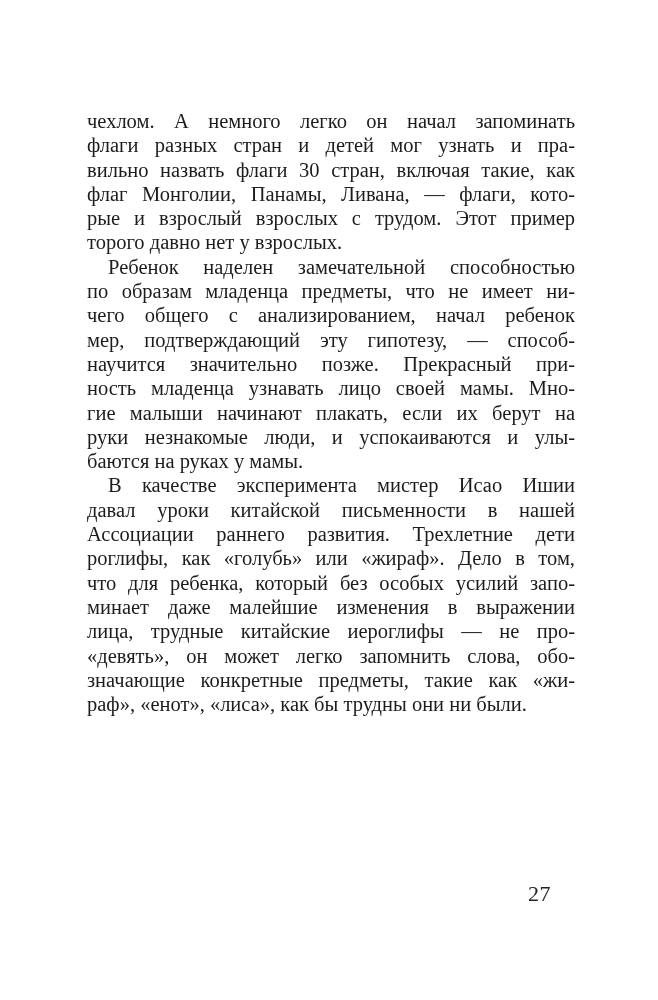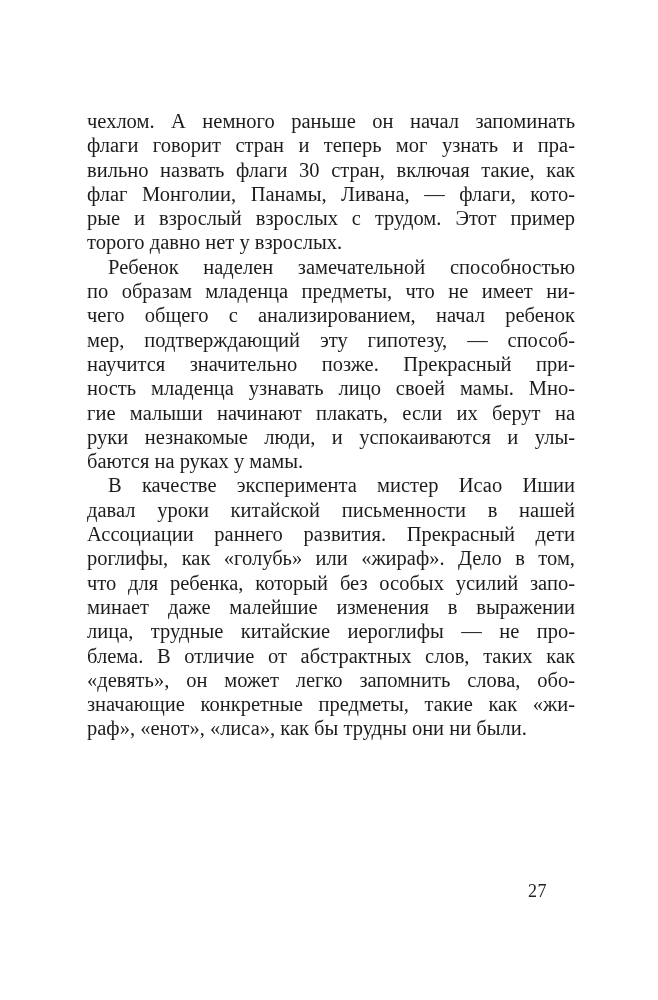--- a/index.html
+++ b/index.html
@@ -42,57 +42,56 @@
     text-align: left;
     text-align-last: left;
   }
   .para.indent .line:first-child {
     text-indent: 21px;
   }
   .page-number {
     position: absolute;
     left: 528px;
     top: 881px;
-    font-size: 18px;
+    font-size: 22px;
     color: #222222;
     letter-spacing: 0.5px;
   }
 </style>
 </head>
 <body>
 
 <div class="book-page">
   <div class="text-block" id="text-block">
       <div class="para">
-        <div class="line">чехлом. А немного раньше он начал запоминать</div>
-        <div class="line">флаги говорит стран и теперь мог узнать и пра-</div>
+        <div class="line">чехлом. А немного легко он начал запоминать</div>
+        <div class="line">флаги разных стран и детей мог узнать и пра-</div>
         <div class="line">вильно назвать флаги 30 стран, включая такие, как</div>
         <div class="line">флаг Монголии, Панамы, Ливана, — флаги, кото-</div>
         <div class="line">рые и взрослый взрослых с трудом. Этот пример</div>
         <div class="line last">торого давно нет у взрослых.</div>
       </div>
       <div class="para indent">
         <div class="line">Ребенок наделен замечательной способностью</div>
         <div class="line">по образам младенца предметы, что не имеет ни-</div>
         <div class="line">чего общего с анализированием, начал ребенок</div>
         <div class="line">мер, подтверждающий эту гипотезу, — способ-</div>
         <div class="line">научится значительно позже. Прекрасный при-</div>
         <div class="line">ность младенца узнавать лицо своей мамы. Мно-</div>
         <div class="line">гие малыши начинают плакать, если их берут на</div>
         <div class="line">руки незнакомые люди, и успокаиваются и улы-</div>
         <div class="line last">баются на руках у мамы.</div>
       </div>
       <div class="para indent">
         <div class="line">В качестве эксперимента мистер Исао Ишии</div>
         <div class="line">давал уроки китайской письменности в нашей</div>
-        <div class="line">Ассоциации раннего развития. Прекрасный дети</div>
+        <div class="line">Ассоциации раннего развития. Трехлетние дети</div>
         <div class="line">роглифы, как «голубь» или «жираф». Дело в том,</div>
         <div class="line">что для ребенка, который без особых усилий запо-</div>
         <div class="line">минает даже малейшие изменения в выражении</div>
         <div class="line">лица, трудные китайские иероглифы — не про-</div>
-        <div class="line">блема. В отличие от абстрактных слов, таких как</div>
         <div class="line">«девять», он может легко запомнить слова, обо-</div>
         <div class="line">значающие конкретные предметы, такие как «жи-</div>
         <div class="line last">раф», «енот», «лиса», как бы трудны они ни были.</div>
       </div>
     </div>
   <div class="page-number">27</div>
 </div>
 
 </body></html>

